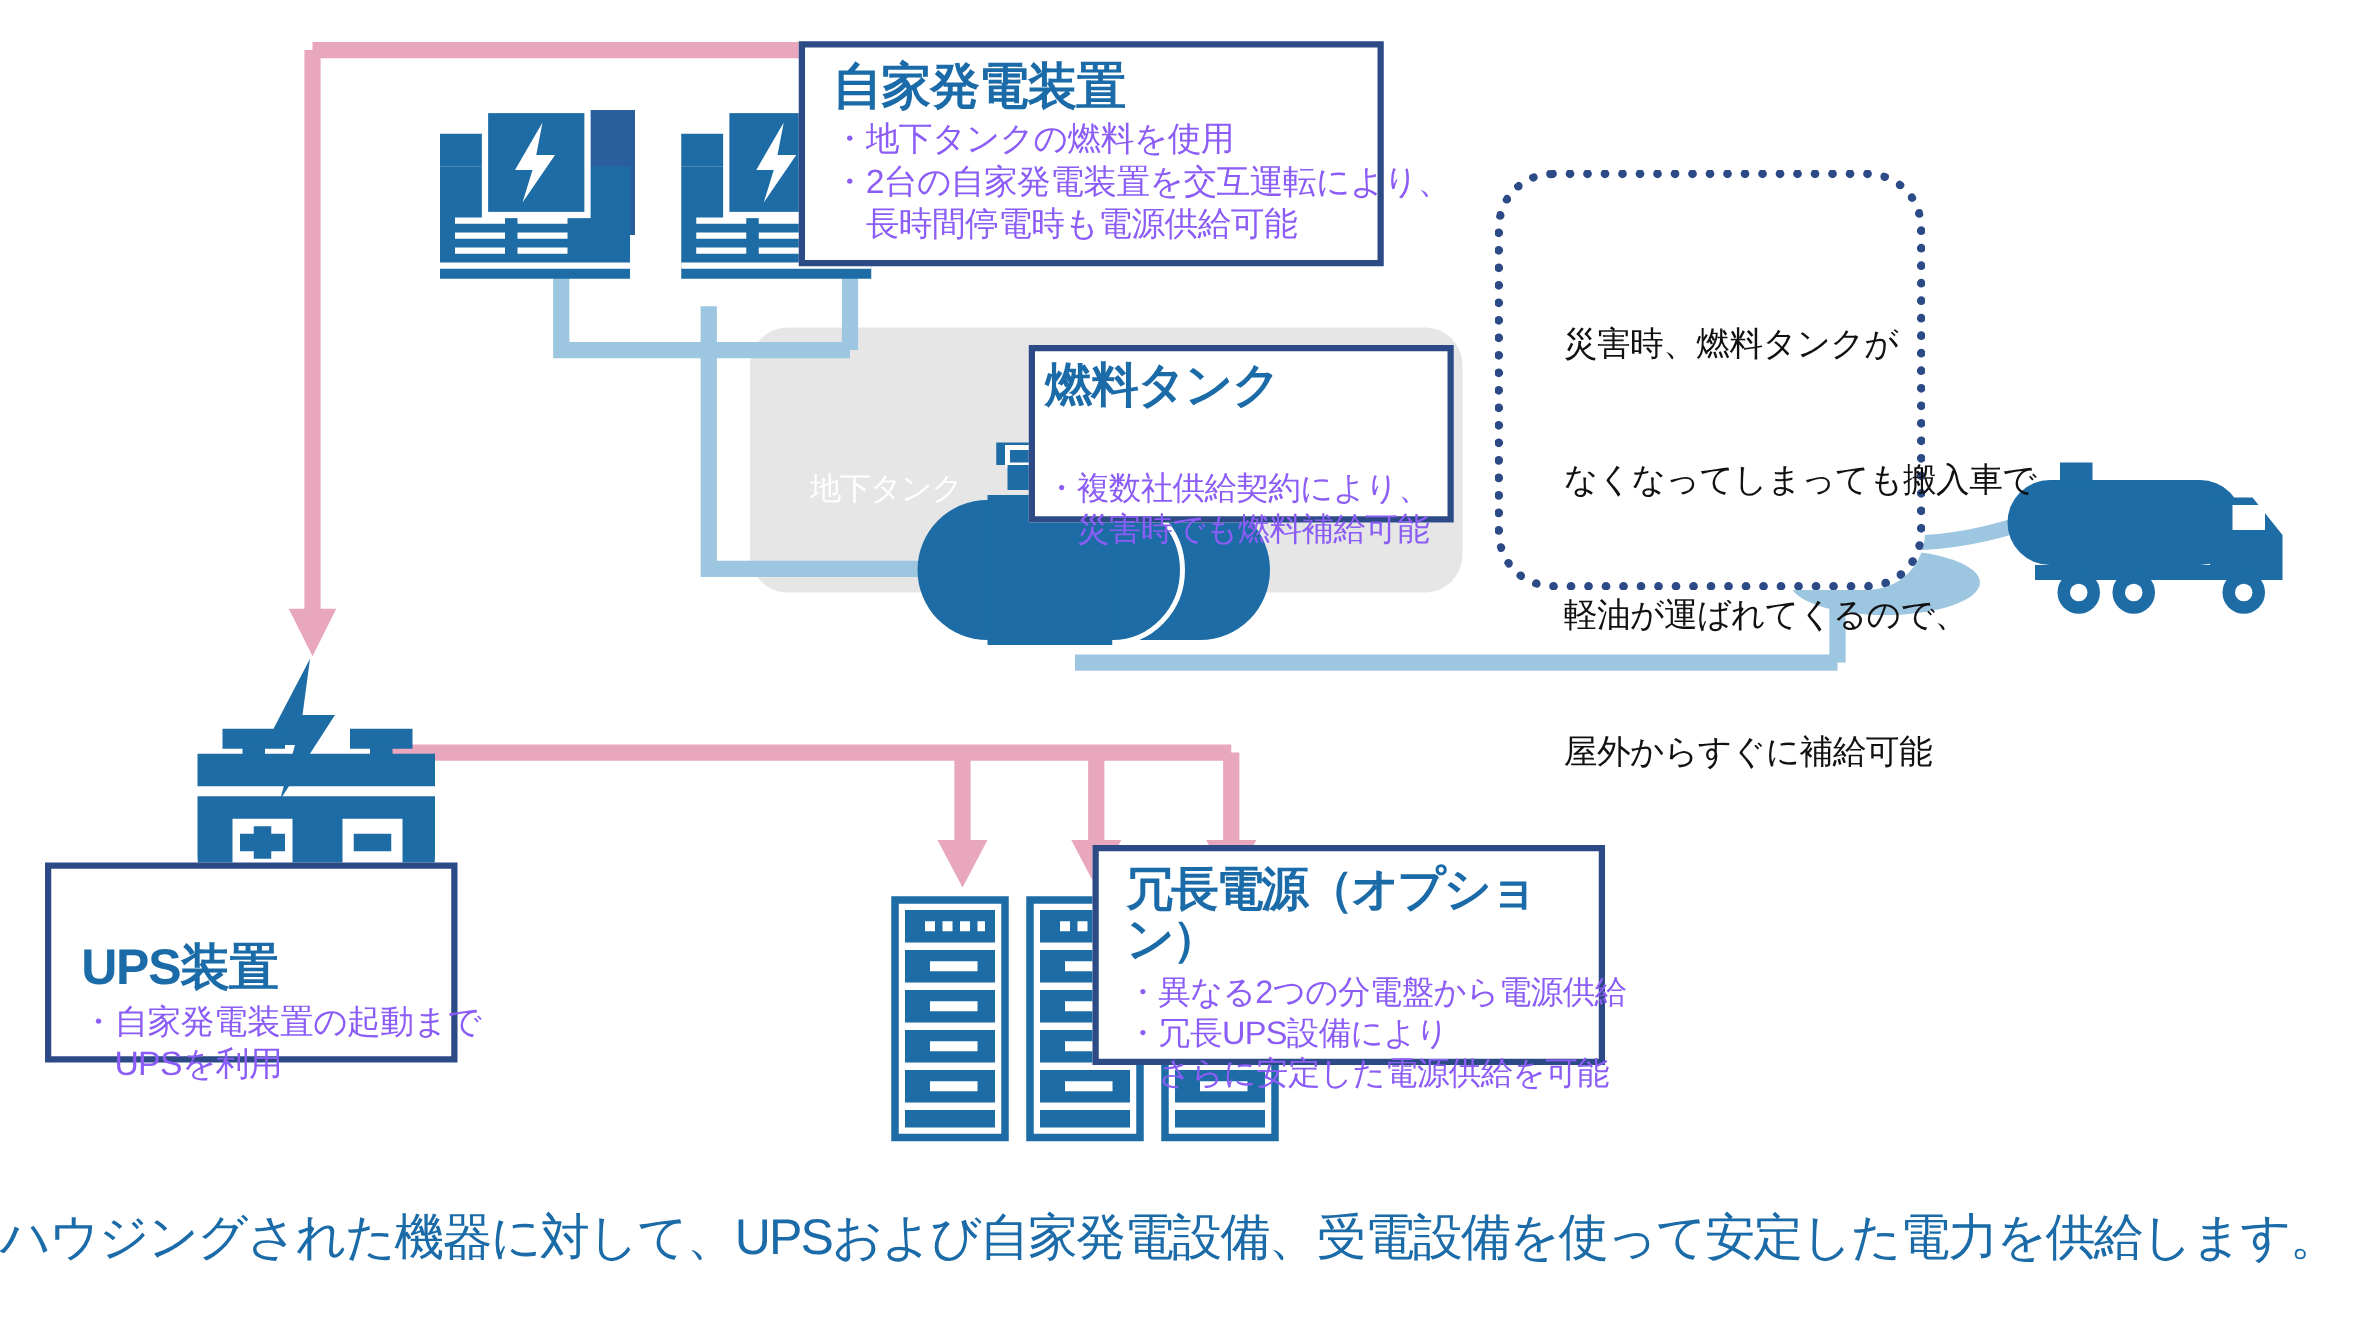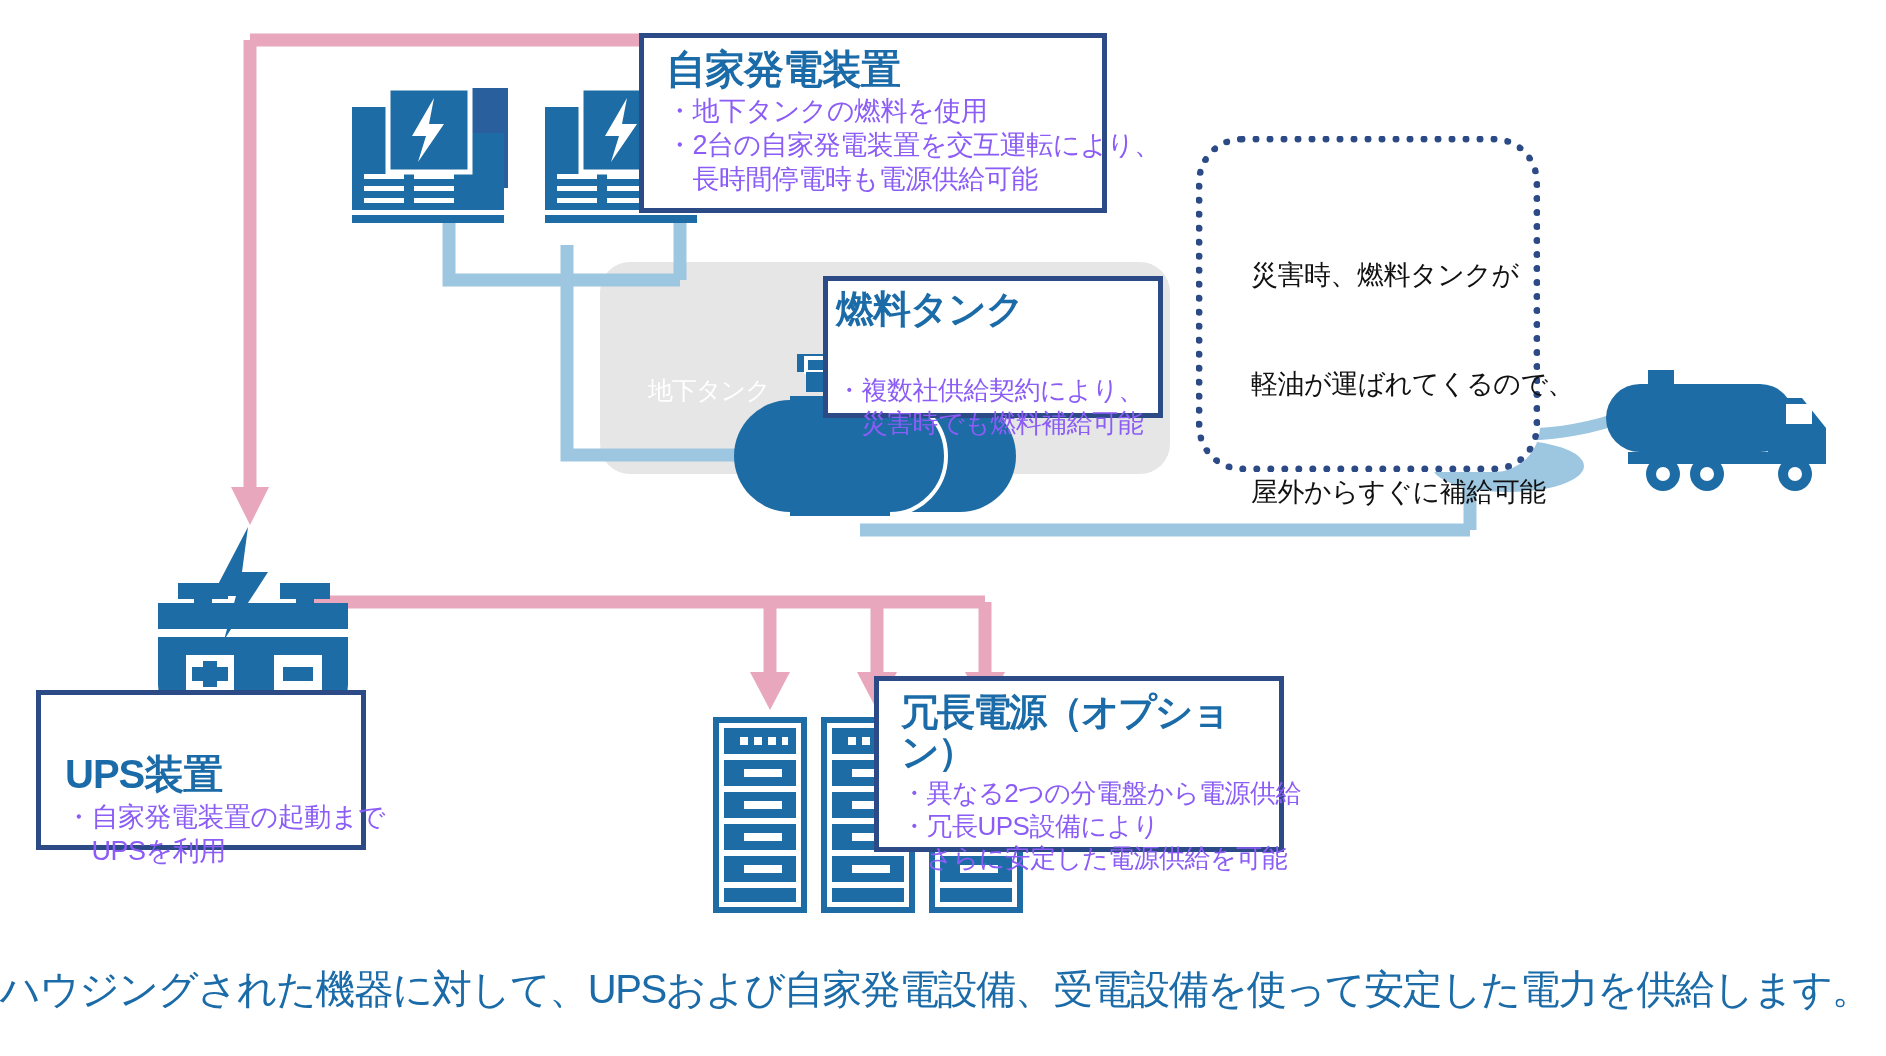--- a/index.html
+++ b/index.html
@@ -308,20 +308,21 @@
       <div>・複数社供給契約により、</div>
       <div>　災害時でも燃料補給可能</div>
     </div>
   </div>
 
   <div id="tank-label">地下タンク</div>
 
   <div id="callout">
     <div class="callout-text">
       <div>災害時、燃料タンクが</div>
+      <div>なくなってしまっても搬入車で</div>
       <div>軽油が運ばれてくるので、</div>
       <div>屋外からすぐに補給可能</div>
     </div>
   </div>
 
   <div class="box" id="ups-box">
     <div class="box-title">UPS装置</div>
     <div class="box-body">
       <div>・自家発電装置の起動まで</div>
       <div>　UPSを利用</div>

